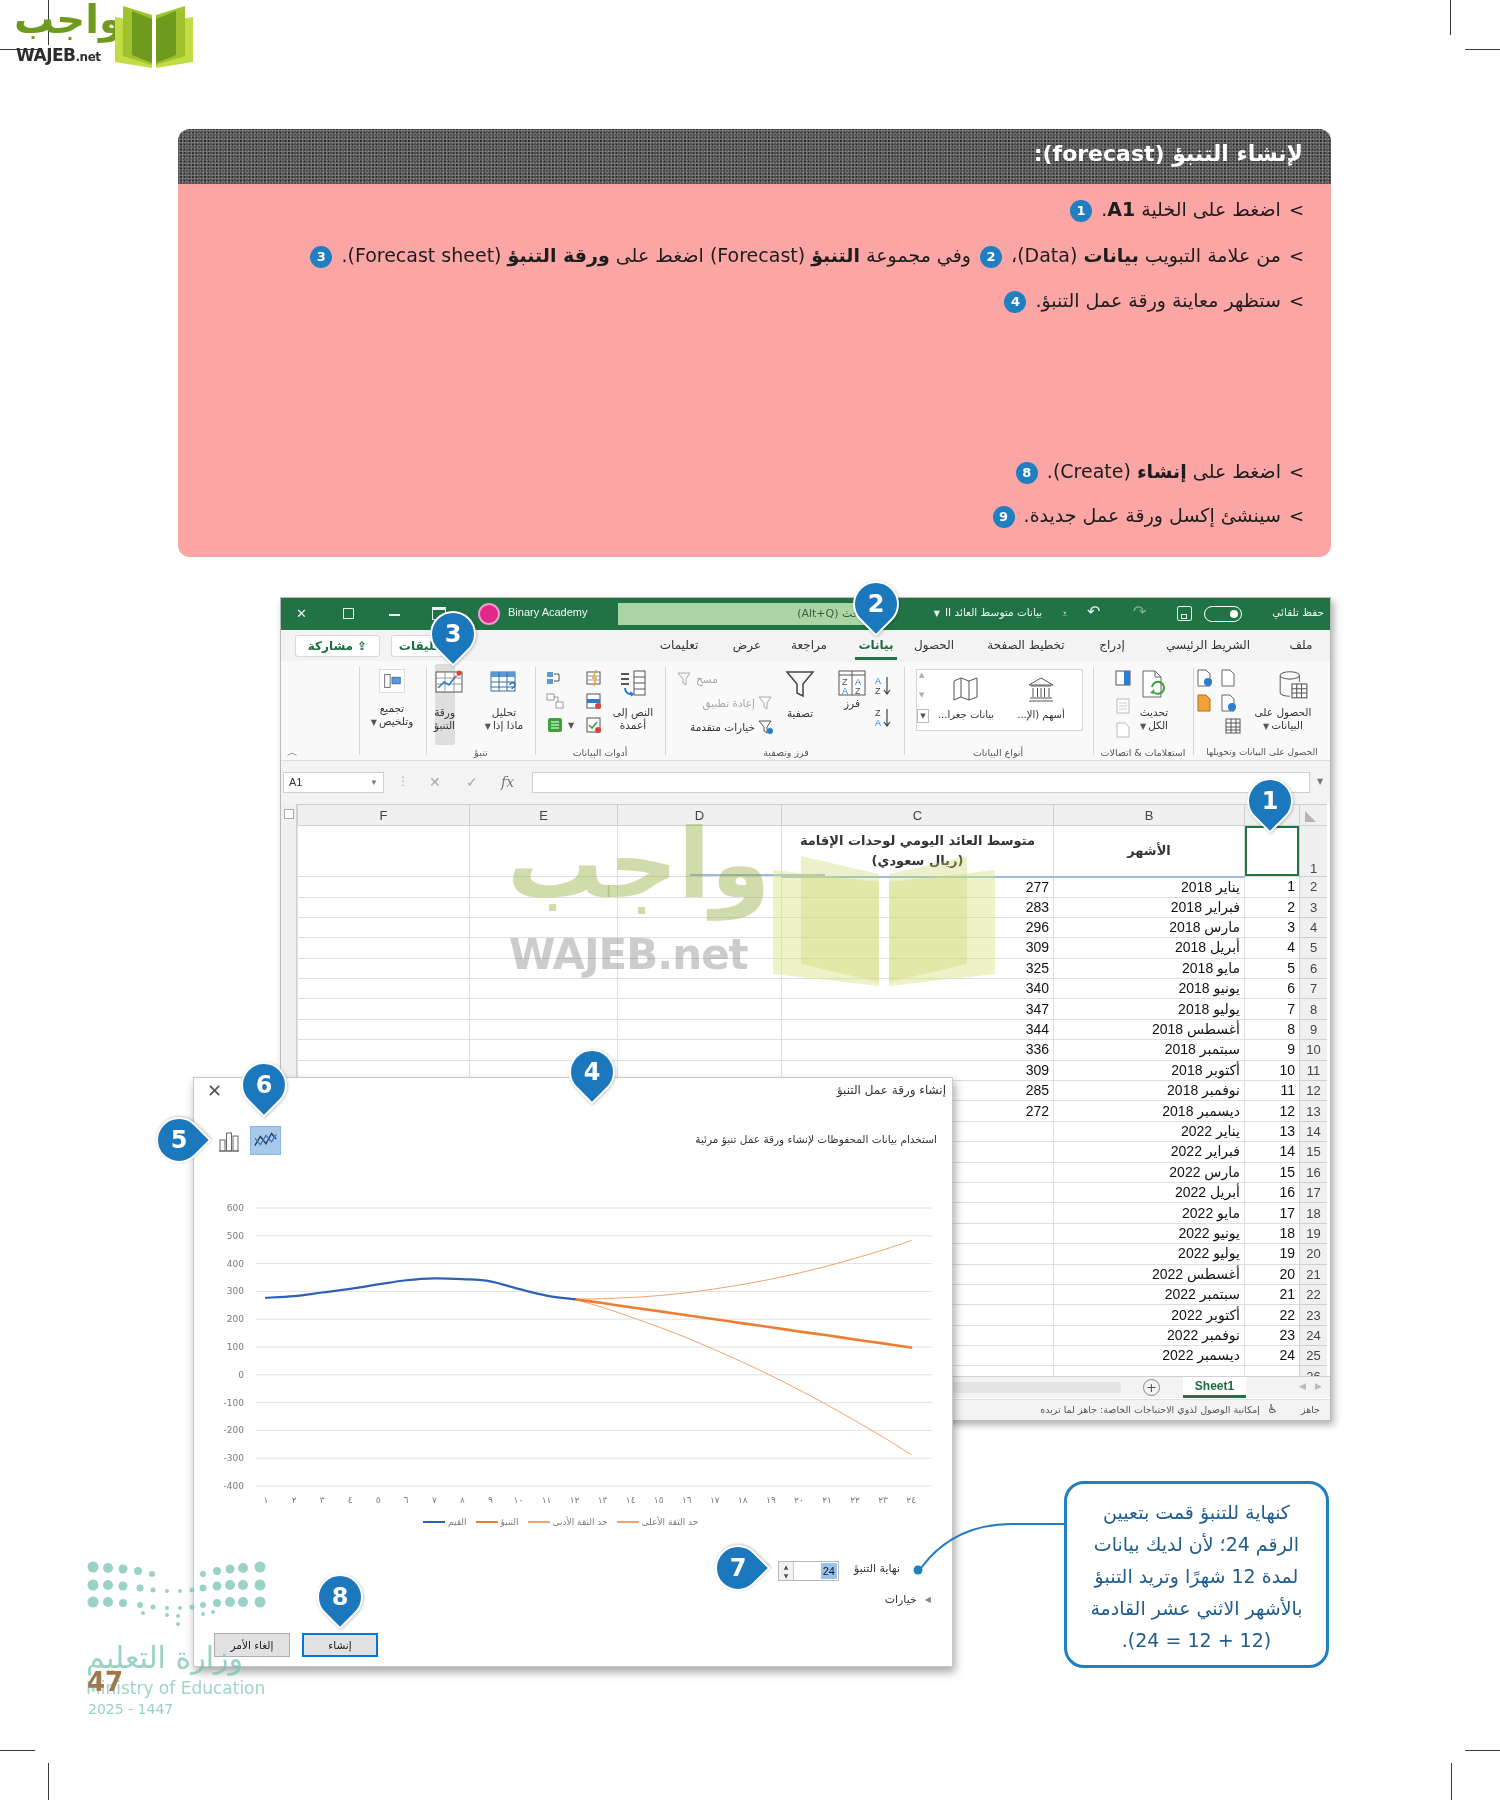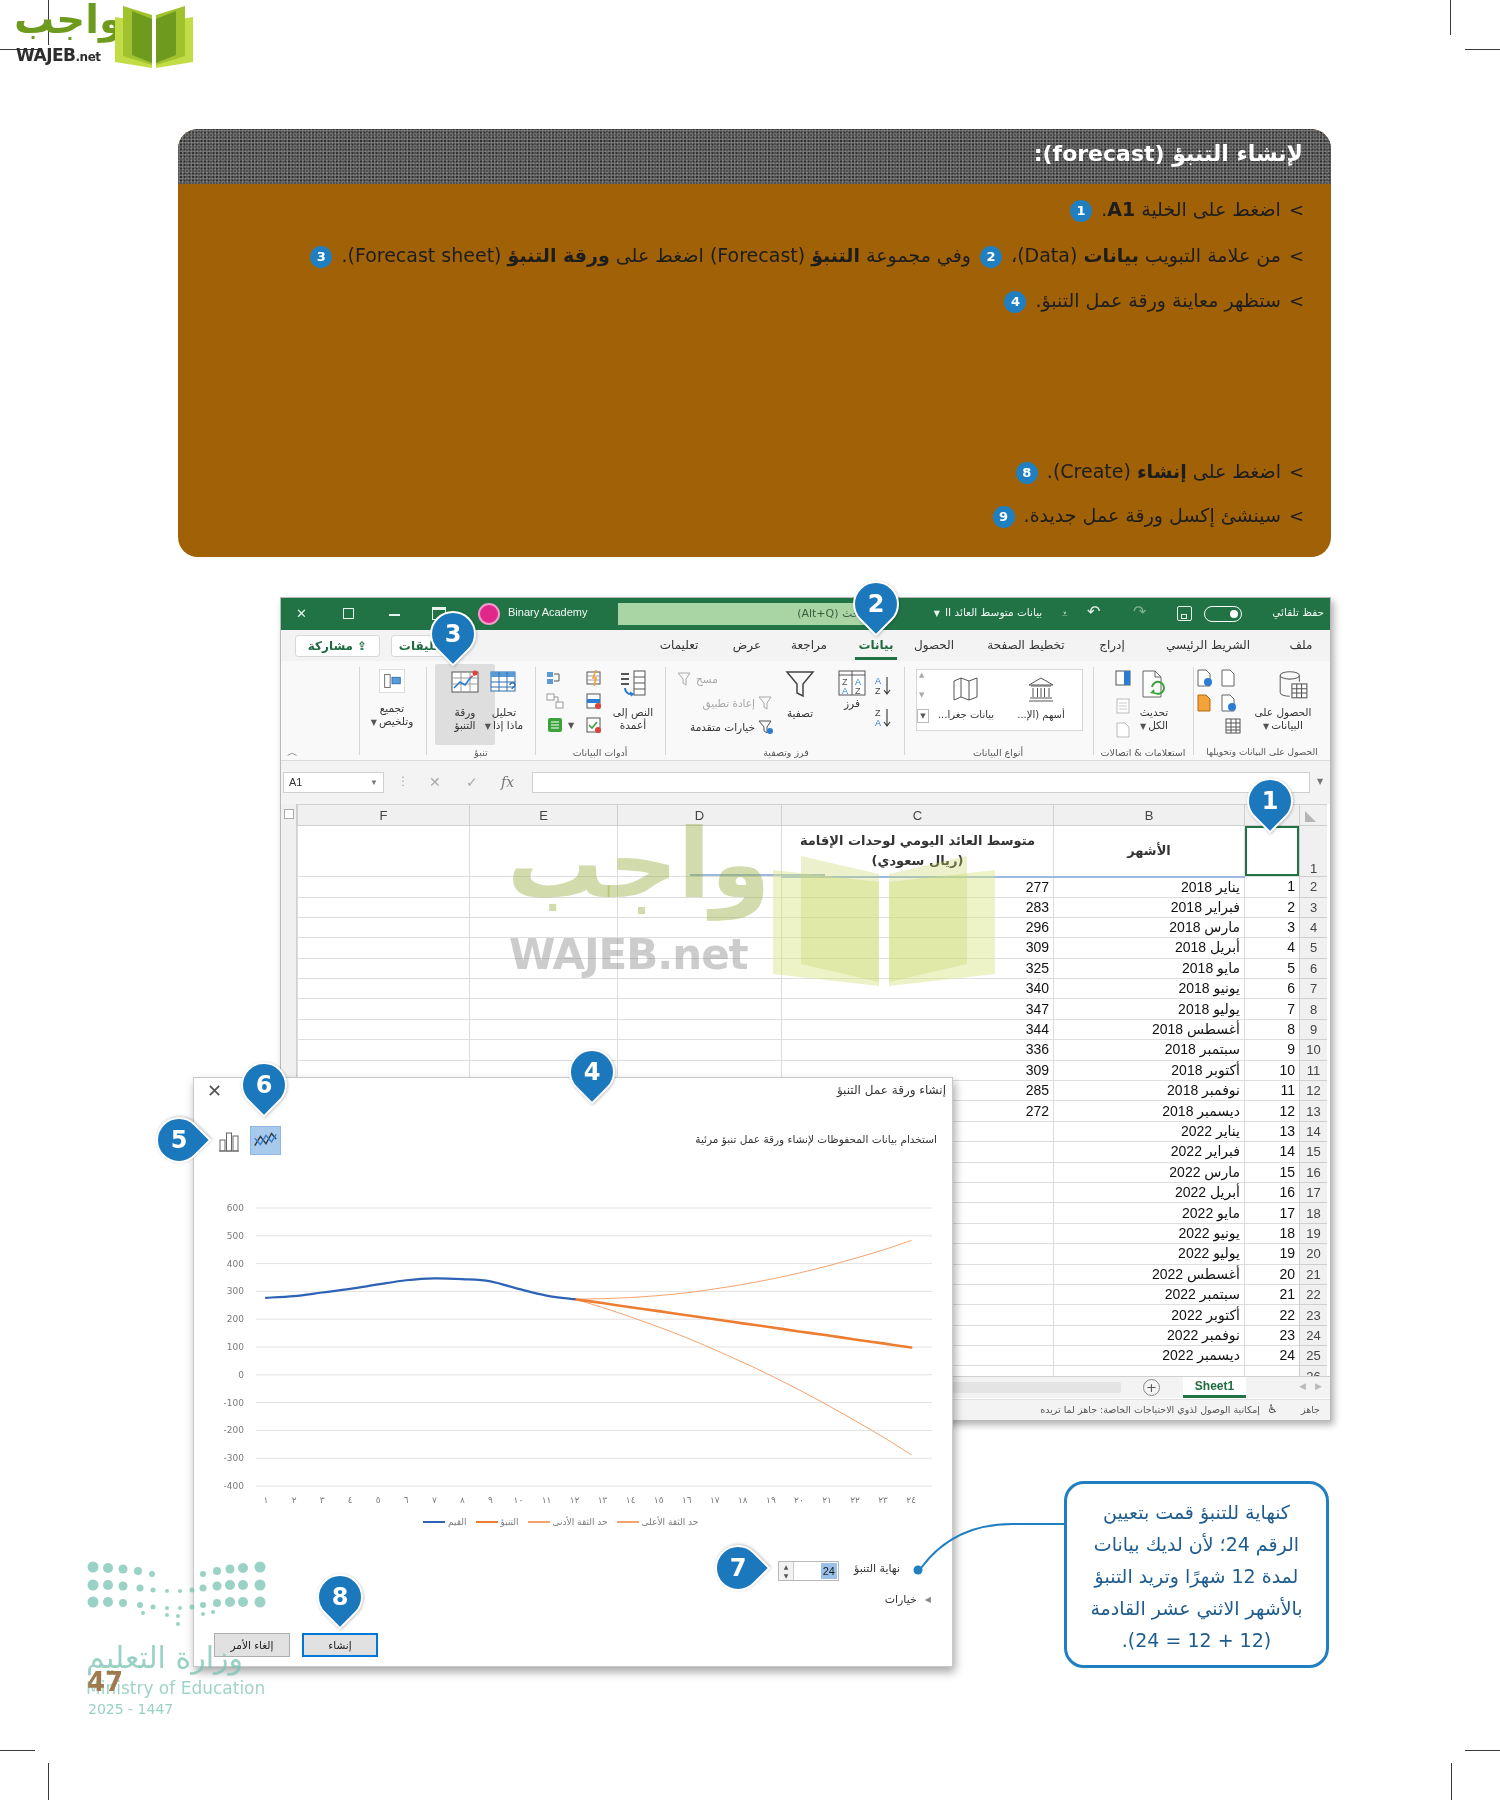--- a/index.html
+++ b/index.html
@@ -8,21 +8,21 @@
 .crop{position:absolute;background:#3a3a3a}
 
 
 #site-logo{position:absolute;left:6px;top:2px;width:190px;height:70px}
 .logo-ar{position:absolute;left:8px;top:-6px;font:bold 40px "DejaVu Sans",sans-serif;color:#6e9a1d;direction:rtl;white-space:nowrap}
 .logo-lat{position:absolute;left:10px;top:43px;font:bold 17px "DejaVu Sans",sans-serif;color:#2d2d2d;white-space:nowrap;letter-spacing:-.5px}
 .logo-lat small{font-size:12px}
 .logo-book{position:absolute;left:108px;top:3px;width:80px;height:63px}
 
 
-.ibox{position:absolute;left:178px;top:129px;width:1153px;height:428px;border-radius:20px;background:#a16207;overflow:hidden}
+.ibox{position:absolute;left:178px;top:129px;width:1153px;height:428px;border-radius:12px;background:#fca5a5;overflow:hidden}
 .ibox-head{position:absolute;left:0;top:0;width:100%;height:55px;background-color:#505050;
  background-image:radial-gradient(rgba(255,255,255,.28) .8px,transparent 1.3px),radial-gradient(rgba(0,0,0,.45) .8px,transparent 1.3px),radial-gradient(rgba(255,255,255,.15) .6px,transparent 1px);
  background-size:3px 3px,4px 4px,5px 5px;background-position:0 0,1px 2px,2px 1px}
 .ibox-title{position:absolute;right:28px;top:12px;font:bold 22px "DejaVu Sans",sans-serif;color:#fff;direction:rtl;white-space:nowrap}
 .step{position:absolute;right:27px;direction:rtl;white-space:nowrap;font:19px/26px "DejaVu Sans",sans-serif;color:#1d1d1d}
 .step b{font-weight:bold}
 .bul{display:inline-block;direction:ltr;unicode-bidi:isolate;margin-left:8px;font-size:18px}
 .badge{display:inline-block;width:22px;height:22px;border-radius:50%;background:#1f7fc1;color:#fff;font:bold 13px/22px "DejaVu Sans",sans-serif;text-align:center;vertical-align:middle;margin:0 3px;direction:ltr}
 
 
@@ -227,21 +227,21 @@
 
     <div class="rbtn" style="left:86px;width:50px">
       <svg width="26" height="24" viewBox="0 0 26 24" style="background:#fff;border:1px solid #ddd">
           <rect x="5" y="5" width="6" height="14" fill="none" stroke="#666"></rect>
           <rect x="13" y="8" width="9" height="7" fill="#5a9bd5" stroke="#2e6fb0"></rect>
         </svg>
       <span class="rl" style="margin-top:9px">تجميع</span>
       <span class="rl"><span>وتلخيص</span><span class="chev">▼</span></span>
     </div>
 
-    <div class="rbtn" style="left:154px;width:60px;height:81px;background:#dedede">
+    <div class="rbtn" style="left:154px;width:20px;height:81px;background:#dedede">
       <svg width="28" height="26" viewBox="0 0 28 26">
           <rect x="1" y="3" width="26" height="20" fill="#fff" stroke="#555"></rect>
           <path d="M1 9h26M1 15h26M10 3v20M19 3v20" stroke="#9a9a9a"></path>
           <path d="M3 19 L9 13 L14 16 L20 8" fill="none" stroke="#2b7cd3" stroke-width="1.6"></path>
           <path d="M20 8 L26 4" stroke="#e0413a" stroke-width="1.6" stroke-dasharray="2 1"></path>
           <circle cx="24" cy="4" r="2.5" fill="#e0413a"></circle>
         </svg>
       <span class="rl" style="margin-top:11px">ورقة</span>
       <span class="rl">التنبؤ</span>
     </div>

